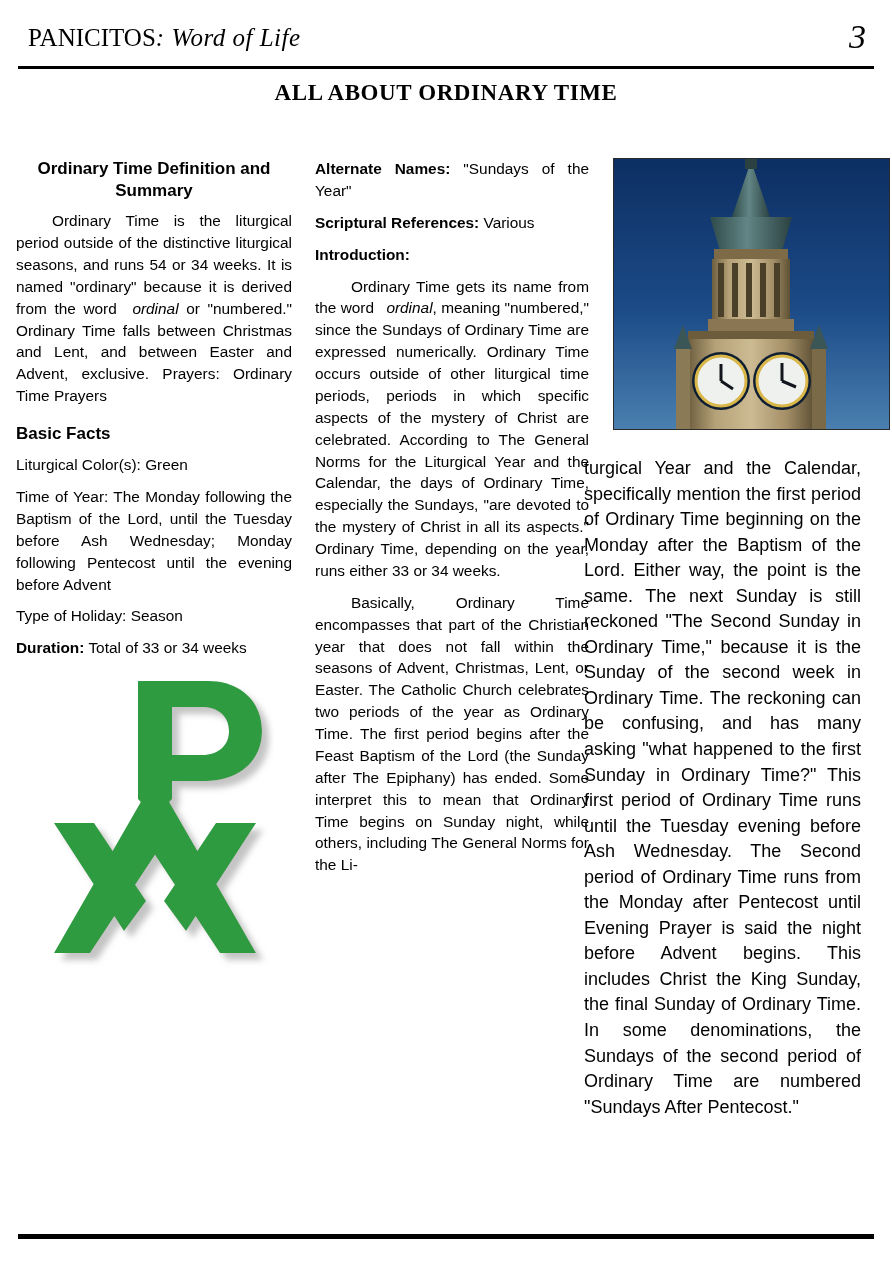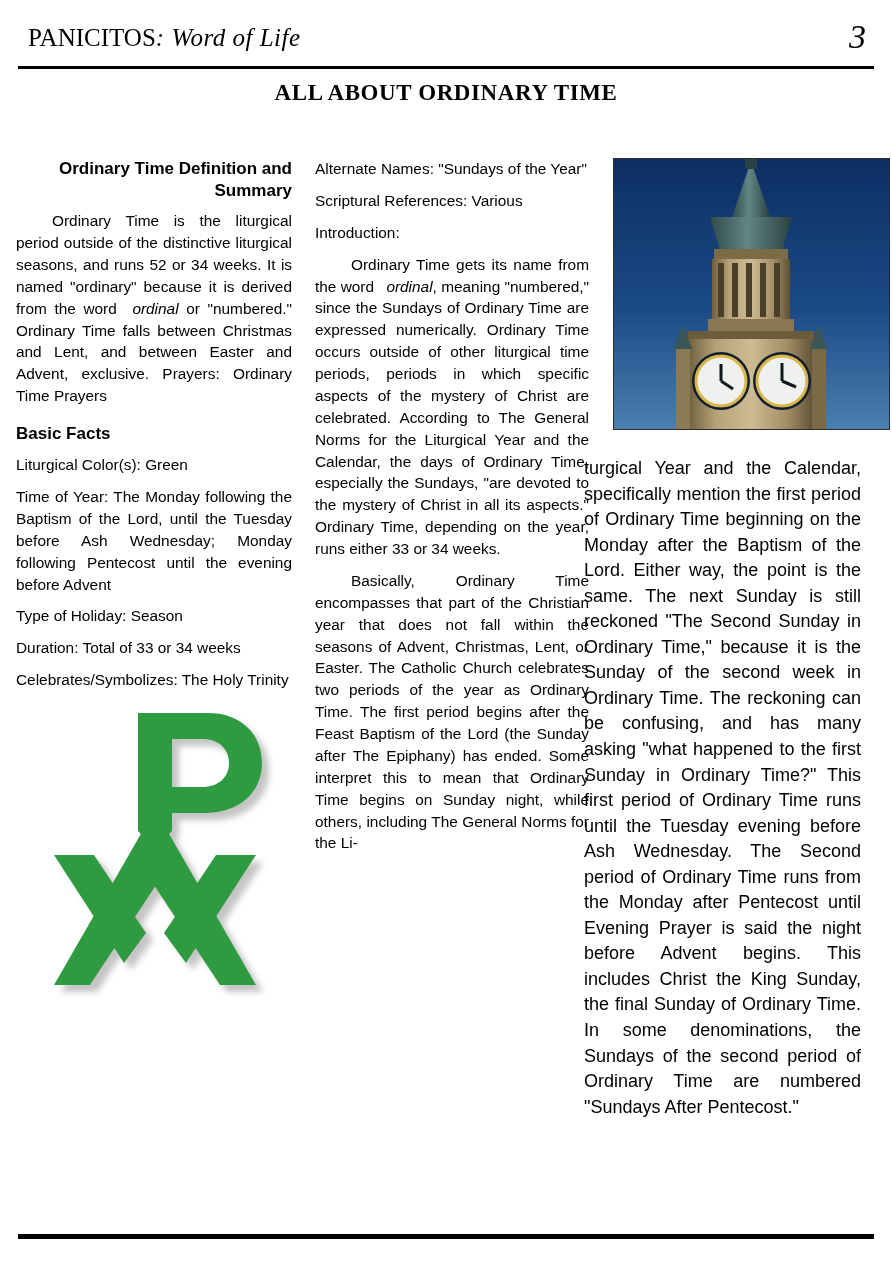--- a/index.html
+++ b/index.html
@@ -104,29 +104,29 @@
   }
   .col1 { left: 0px;   width: 276px; }
   .col2 { left: 299px; width: 274px; }
 
   .col p {
     margin: 0 0 10px 0;
   }
   .indent {
     text-indent: 36px;
   }
-  .bold { font-weight: normal; }
+  .bold { font-weight: bold; }
   .ital { font-style: italic; margin-left: 8px; }
 
   h3.sec {
     margin: 0 0 8px 0;
     font-size: 17px;
     font-weight: bold;
     line-height: 1.3;
-    text-align: right;
+    text-align: center;
   }
   h3.sec2 {
     margin: 16px 0 9px 0;
     font-size: 17px;
     font-weight: bold;
     line-height: 1.3;
     text-align: left;
   }
   .fact {
     margin: 0 0 11px 0;
@@ -189,28 +189,27 @@
     <div class="page-number">3</div>
   </div>
   <div class="masthead-rule"></div>
 
   <div class="headline">ALL ABOUT ORDINARY TIME</div>
 
   <div class="columns">
 
     <div class="col col1">
       <h3 class="sec">Ordinary Time Definition and Summary</h3>
-      <p class="indent"><span>Ordinary Time is the liturgical period outside of the distinctive liturgical seasons, and runs 52 or 34 weeks. It is named "ordinary" because it is derived from the word </span><span class="ital">ordinal</span><span> or "numbered." Ordinary Time falls between Christmas and Lent, and between Easter and Advent, exclusive. Prayers: Ordinary Time Prayers</span></p>
+      <p class="indent"><span>Ordinary Time is the liturgical period outside of the distinctive liturgical seasons, and runs 54 or 34 weeks. It is named "ordinary" because it is derived from the word </span><span class="ital">ordinal</span><span> or "numbered." Ordinary Time falls between Christmas and Lent, and between Easter and Advent, exclusive. Prayers: Ordinary Time Prayers</span></p>
 
       <h3 class="sec2">Basic Facts</h3>
       <p class="fact">Liturgical Color(s): Green</p>
       <p class="fact">Time of Year: The Monday following the Baptism of the Lord, until the Tuesday before Ash Wednesday; Monday following Pentecost until the evening before Advent</p>
       <p class="fact">Type of Holiday: Season</p>
       <p class="fact"><span class="bold">Duration:</span><span> Total of 33 or 34 weeks</span></p>
-      <p class="fact"><span class="bold">Celebrates/Symbolizes:</span><span> The Holy Trinity</span></p>
 
       <div class="chirho-wrap">
         <svg class="chirho" width="240" height="300" viewBox="0 0 240 300">
           <defs>
             <filter id="sh" x="-30%" y="-30%" width="180%" height="180%">
               <feDropShadow dx="7" dy="7" stdDeviation="3" flood-color="#b9b9b9" flood-opacity="0.85"></feDropShadow>
             </filter>
           </defs>
           <g filter="url(#sh)" fill="#2e9b41">
 

